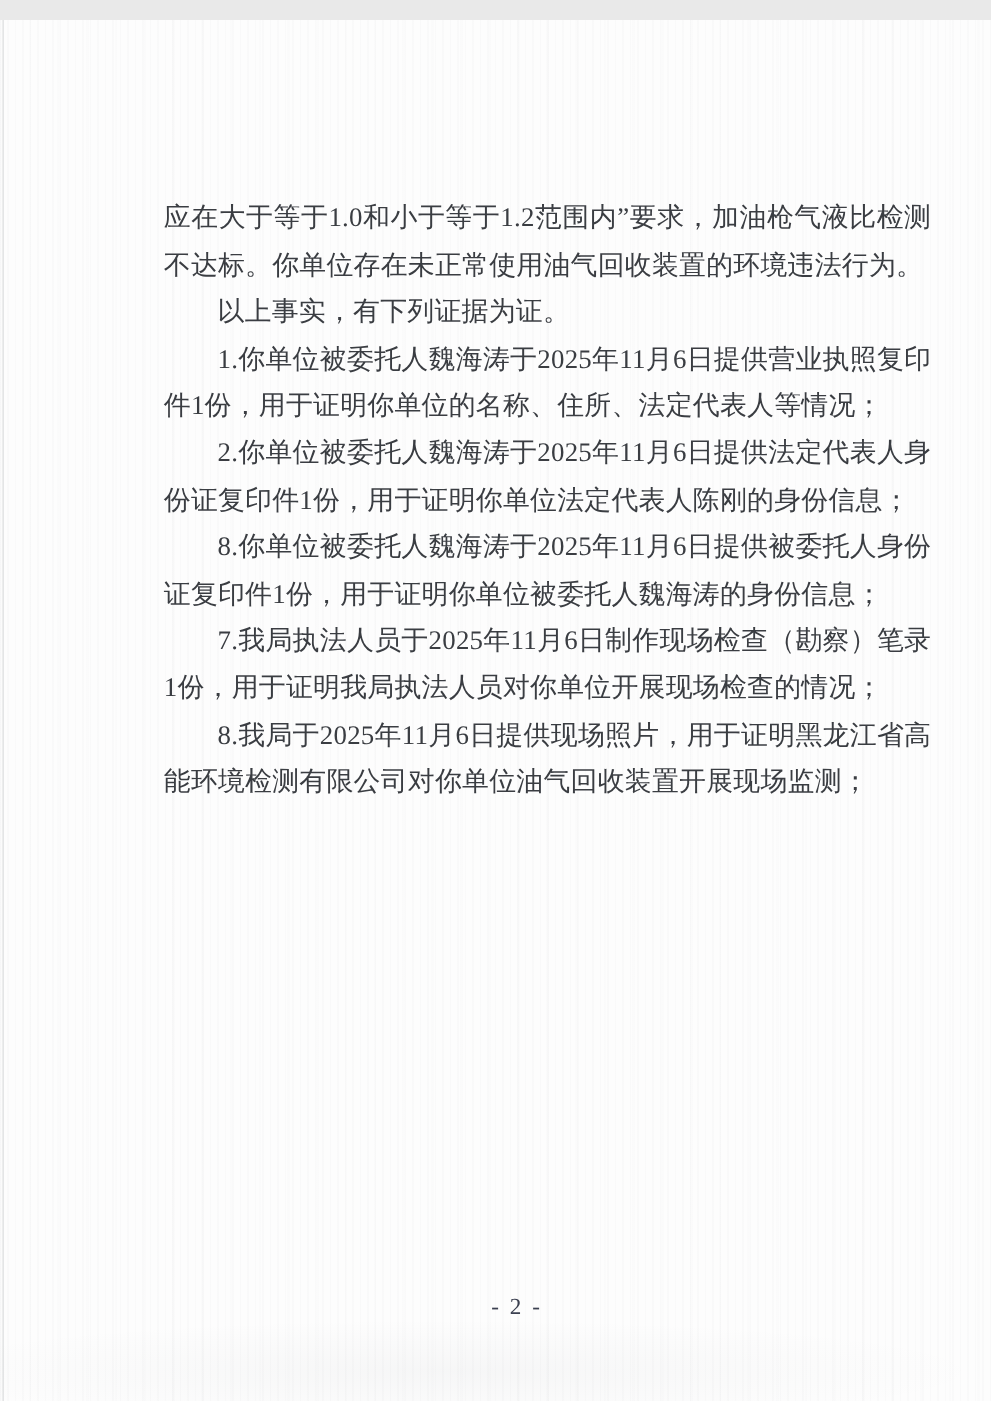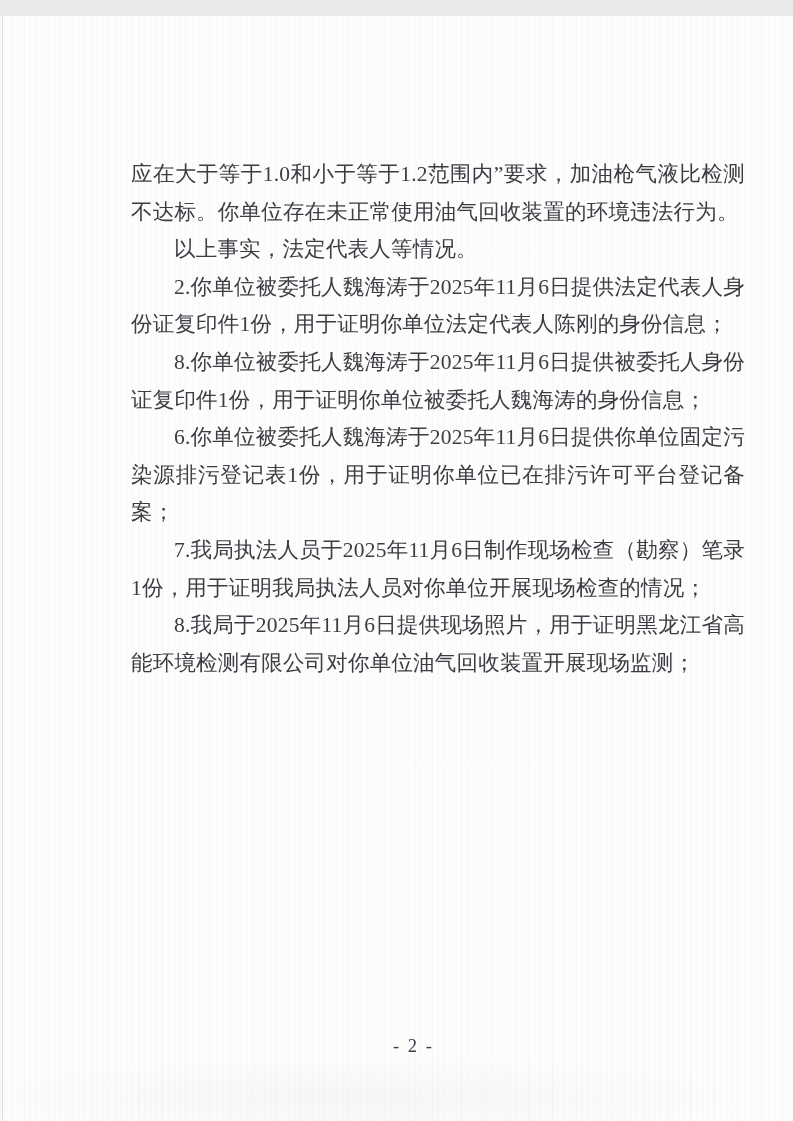--- a/index.html
+++ b/index.html
@@ -91,24 +91,24 @@
 </head>
 <body>
 
 <div class="page">
   <div class="scan-streaks"></div>
   <div class="scan-smudge"></div>
   <div class="edge-left"></div>
 
   <div class="body" id="doc-body">
       <p class="para">应在大于等于1.0和小于等于1.2范围内”要求，加油枪气液比检测不达标。你单位存在未正常使用油气回收装置的环境违法行为。</p>
-      <p class="para indent">以上事实，法定代表人等情况。</p>
+      <p class="para indent">以上事实，有下列证据为证。</p>
+      <p class="para indent">1.你单位被委托人魏海涛于2025年11月6日提供营业执照复印件1份，用于证明你单位的名称、住所、法定代表人等情况；</p>
       <p class="para indent">2.你单位被委托人魏海涛于2025年11月6日提供法定代表人身份证复印件1份，用于证明你单位法定代表人陈刚的身份信息；</p>
       <p class="para indent">8.你单位被委托人魏海涛于2025年11月6日提供被委托人身份证复印件1份，用于证明你单位被委托人魏海涛的身份信息；</p>
-      <p class="para indent">6.你单位被委托人魏海涛于2025年11月6日提供你单位固定污染源排污登记表1份，用于证明你单位已在排污许可平台登记备案；</p>
       <p class="para indent">7.我局执法人员于2025年11月6日制作现场检查（勘察）笔录1份，用于证明我局执法人员对你单位开展现场检查的情况；</p>
       <p class="para indent">8.我局于2025年11月6日提供现场照片，用于证明黑龙江省高能环境检测有限公司对你单位油气回收装置开展现场监测；</p>
     </div>
 
   <div class="footer">- 2 -</div>
 
   <div class="edge-bottom"></div>
 </div>
 
 </body></html>

